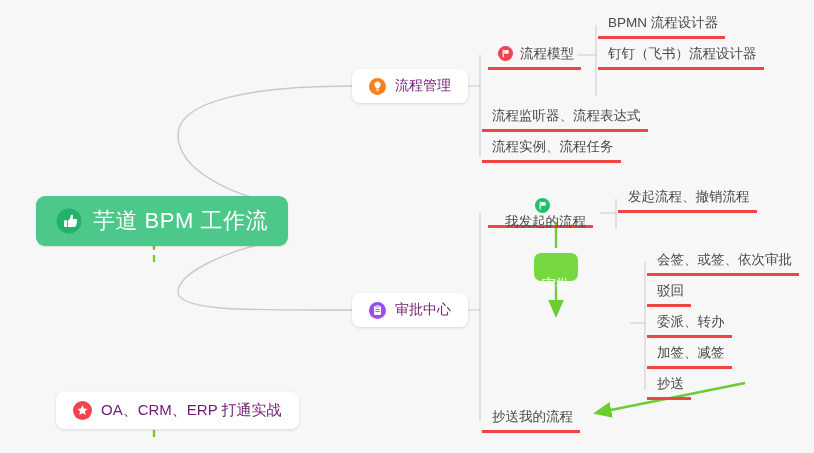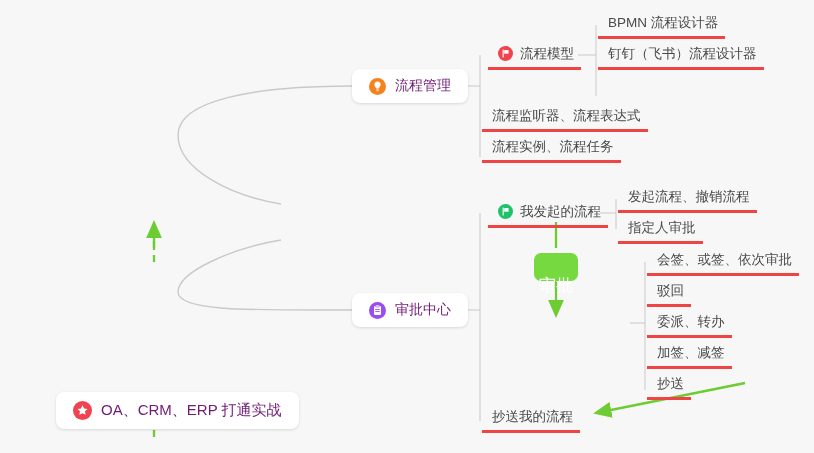--- a/index.html
+++ b/index.html
@@ -81,21 +81,21 @@
   
   .callout-node {
     background: #76d93f;
     border-radius: 7px;
     height: 28px;
     padding: 0 10px;
     justify-content: center;
   }
   .callout-label {
     color: #ffffff;
-    font-size: 17px;
+    font-size: 14px;
     margin-top: 36px;
   }
 
   
   .icon {
     display: inline-flex;
     align-items: center;
     justify-content: center;
     flex: 0 0 auto;
   }
@@ -136,20 +136,30 @@
     <path d="M 645 262 L 645 390" stroke="#c9c9c9" stroke-width="1" fill="none"></path>
 
     <path d="M 556 222 L 556 248" stroke="#6ecc33" stroke-width="2.3" fill="none"></path>
     <path d="M 556 281 L 556 310" stroke="#6ecc33" stroke-width="2.3" fill="none" marker-end="url(#arrow-green)"></path>
     <path d="M 745 383 L 601 412" stroke="#6ecc33" stroke-width="2.3" fill="none" marker-end="url(#arrow-green)"></path>
     <path d="M 154 437 L 154 415" stroke="#6ecc33" stroke-width="2.3" fill="none" stroke-dasharray="7 7"></path>
     <path d="M 154 262 L 154 232" stroke="#6ecc33" stroke-width="2.3" fill="none" stroke-dasharray="7 7"></path>
     <path d="M 154 250 L 154 228" stroke="#6ecc33" stroke-width="2.3" fill="none" marker-end="url(#arrow-green-up)"></path>
   </svg>
 
+  <div class="node root-node" style="left:36px; top:196px;">
+    <span class="icon">
+      <svg width="26" height="26" viewBox="0 0 26 26">
+        <circle cx="13" cy="13" r="12.5" fill="#22b26a"></circle>
+        <path d="M9 12.2h2.1V19H9a1 1 0 0 1-1-1v-4.8a1 1 0 0 1 1-1z" fill="#ffffff"></path>
+        <path d="M12 12.4c1.5-.9 2.4-2.4 2.6-4.2.1-.9.7-1.5 1.4-1.4.8.1 1.2.8 1.1 1.8l-.4 2.5h3.1c.9 0 1.5.8 1.3 1.7l-1 4.6c-.2.9-.9 1.5-1.8 1.5H12v-6.5z" fill="#ffffff"></path>
+      </svg>
+    </span>
+    <span class="root-label">芋道 BPM 工作流</span>
+  </div>
 
   <div class="node card-node" style="left:352px; top:69px;">
     <span class="icon">
       <svg width="17" height="17" viewBox="0 0 17 17">
         <circle cx="8.5" cy="8.5" r="8.5" fill="#f5821f"></circle>
         <path d="M8.5 3.4A3.1 3.1 0 0 0 6.6 9v.9h3.8V9a3.1 3.1 0 0 0-1.9-5.6z" fill="#ffffff"></path>
         <rect x="6.9" y="10.5" width="3.2" height="1.1" rx="0.55" fill="#ffffff"></rect>
         <rect x="7.4" y="12.2" width="2.2" height="1.1" rx="0.55" fill="#ffffff"></rect>
       </svg>
     </span>
@@ -190,38 +200,35 @@
         <circle cx="8.5" cy="8.5" r="8.5" fill="#9b4df0"></circle>
         <rect x="5" y="4" width="7" height="9" rx="1.2" fill="#ffffff"></rect>
         <rect x="6.6" y="3" width="3.8" height="2" rx="0.8" fill="#ffffff" stroke="#9b4df0" stroke-width="0.7"></rect>
         <rect x="6.3" y="7" width="4.4" height="0.9" fill="#9b4df0"></rect>
         <rect x="6.3" y="9" width="4.4" height="0.9" fill="#9b4df0"></rect>
       </svg>
     </span>
     <span class="card-label">审批中心</span>
   </div>
 
-  <div class="node line-node" style="left:488px; top:198px;">
+  <div class="node line-node" style="left:488px; top:198px;flex-direction:column;">
     <span class="icon">
       <svg width="15" height="15" viewBox="0 0 15 15">
         <circle cx="7.5" cy="7.5" r="7.5" fill="#1fc26b"></circle>
         <rect x="4.6" y="3.6" width="1.15" height="7.8" rx="0.5" fill="#ffffff"></rect>
         <path d="M6.2 4.1h4.4v3.6H6.2z" fill="#ffffff"></path>
       </svg>
     </span>
     <span class="line-label">我发起的流程</span>
   </div>
 
   <div class="node line-node" style="left:618px; top:183px;">
     <span class="line-label no-icon">发起流程、撤销流程</span>
   </div>
 
-  <div class="node line-node" style="left:618px; top:214px;">
-    <span class="line-label no-icon">指定人审批</span>
-  </div>
 
 
   <div class="node line-node" style="left:647px; top:246px;">
     <span class="line-label no-icon">会签、或签、依次审批</span>
   </div>
 
   <div class="node line-node" style="left:647px; top:277px;">
     <span class="line-label no-icon">驳回</span>
   </div>
 

